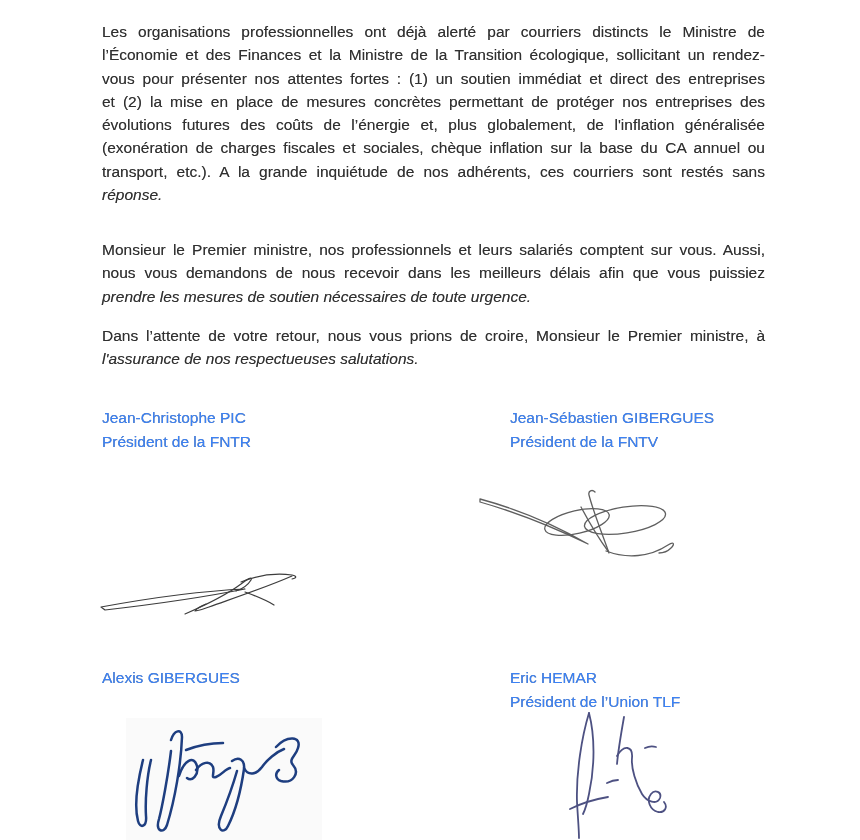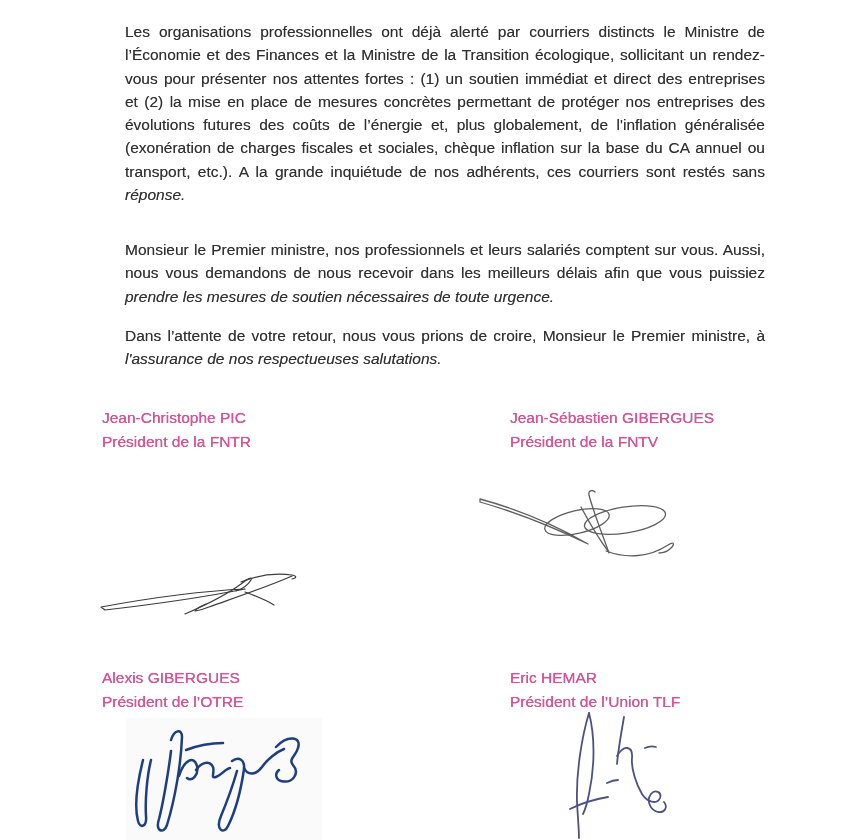--- a/index.html
+++ b/index.html
@@ -13,27 +13,27 @@
   }
   .para {
     position: absolute;
     left: 102px;
     width: 663px;
     font-size: 15.5px;
     line-height: 23.3px;
     color: #303030;
     text-shadow: 0 0 0.4px rgba(45,45,45,0.55);
   }
-  .para .line { text-align: justify; text-align-last: justify; margin-left: 23px; }
+  .para .line { text-align: justify; text-align-last: justify; }
   .para .line.last { text-align: justify; text-align-last: left; font-style: italic; }
   .signer {
     position: absolute;
     font-size: 15.5px;
     line-height: 23.5px;
-    color: #ec4899;
+    color: #3b82f6;
     text-shadow: 0 0 0.5px rgba(30,30,30,0.6);
     white-space: nowrap;
   }
   .sig-svg { position: absolute; }
   .sig-svg path, .sig-svg ellipse { fill: none; stroke-linecap: round; stroke-linejoin: round; }
 </style>
 </head>
 <body>
 
 <div class="page">
@@ -85,21 +85,20 @@
       <path d="M6,45 C55,36 105,29 150,27 C120,33 62,42 10,48 Z"></path>
       <path d="M90,52 C113,42 134,31 146,22 C152,17 158,14 156,18 C153,23 147,27 141,29"></path>
       <path d="M146,20 C163,13 181,11 197,13 C202,14 202,16 197,17"></path>
       <path d="M197,14 C172,25 142,35 114,45 C108,47 103,49 100,49 C102,46 106,44 111,42"></path>
       <path d="M150,30 C161,34 171,38 179,43"></path>
     </g>
   </svg>
 
   <div class="signer" style="left:102px; top:666px">
     <div>Alexis GIBERGUES</div>
-    <div>Président de l’OTRE</div>
   </div>
   <div class="signer" style="left:510px; top:666px">
     <div>Eric HEMAR</div>
     <div>Président de l’Union TLF</div>
   </div>
 
   <svg class="sig-svg" style="left:126px; top:716px" width="196" height="124" viewBox="0 0 196 124">
     <rect x="0" y="2" width="196" height="122" fill="#fafafa"></rect>
     <g stroke-width="2.5" stroke="#1e3e80">
       <path d="M17,44 C12,64 8,90 12,105 C14,113 21,111 20,100 C19,84 21,60 25,44"></path>

